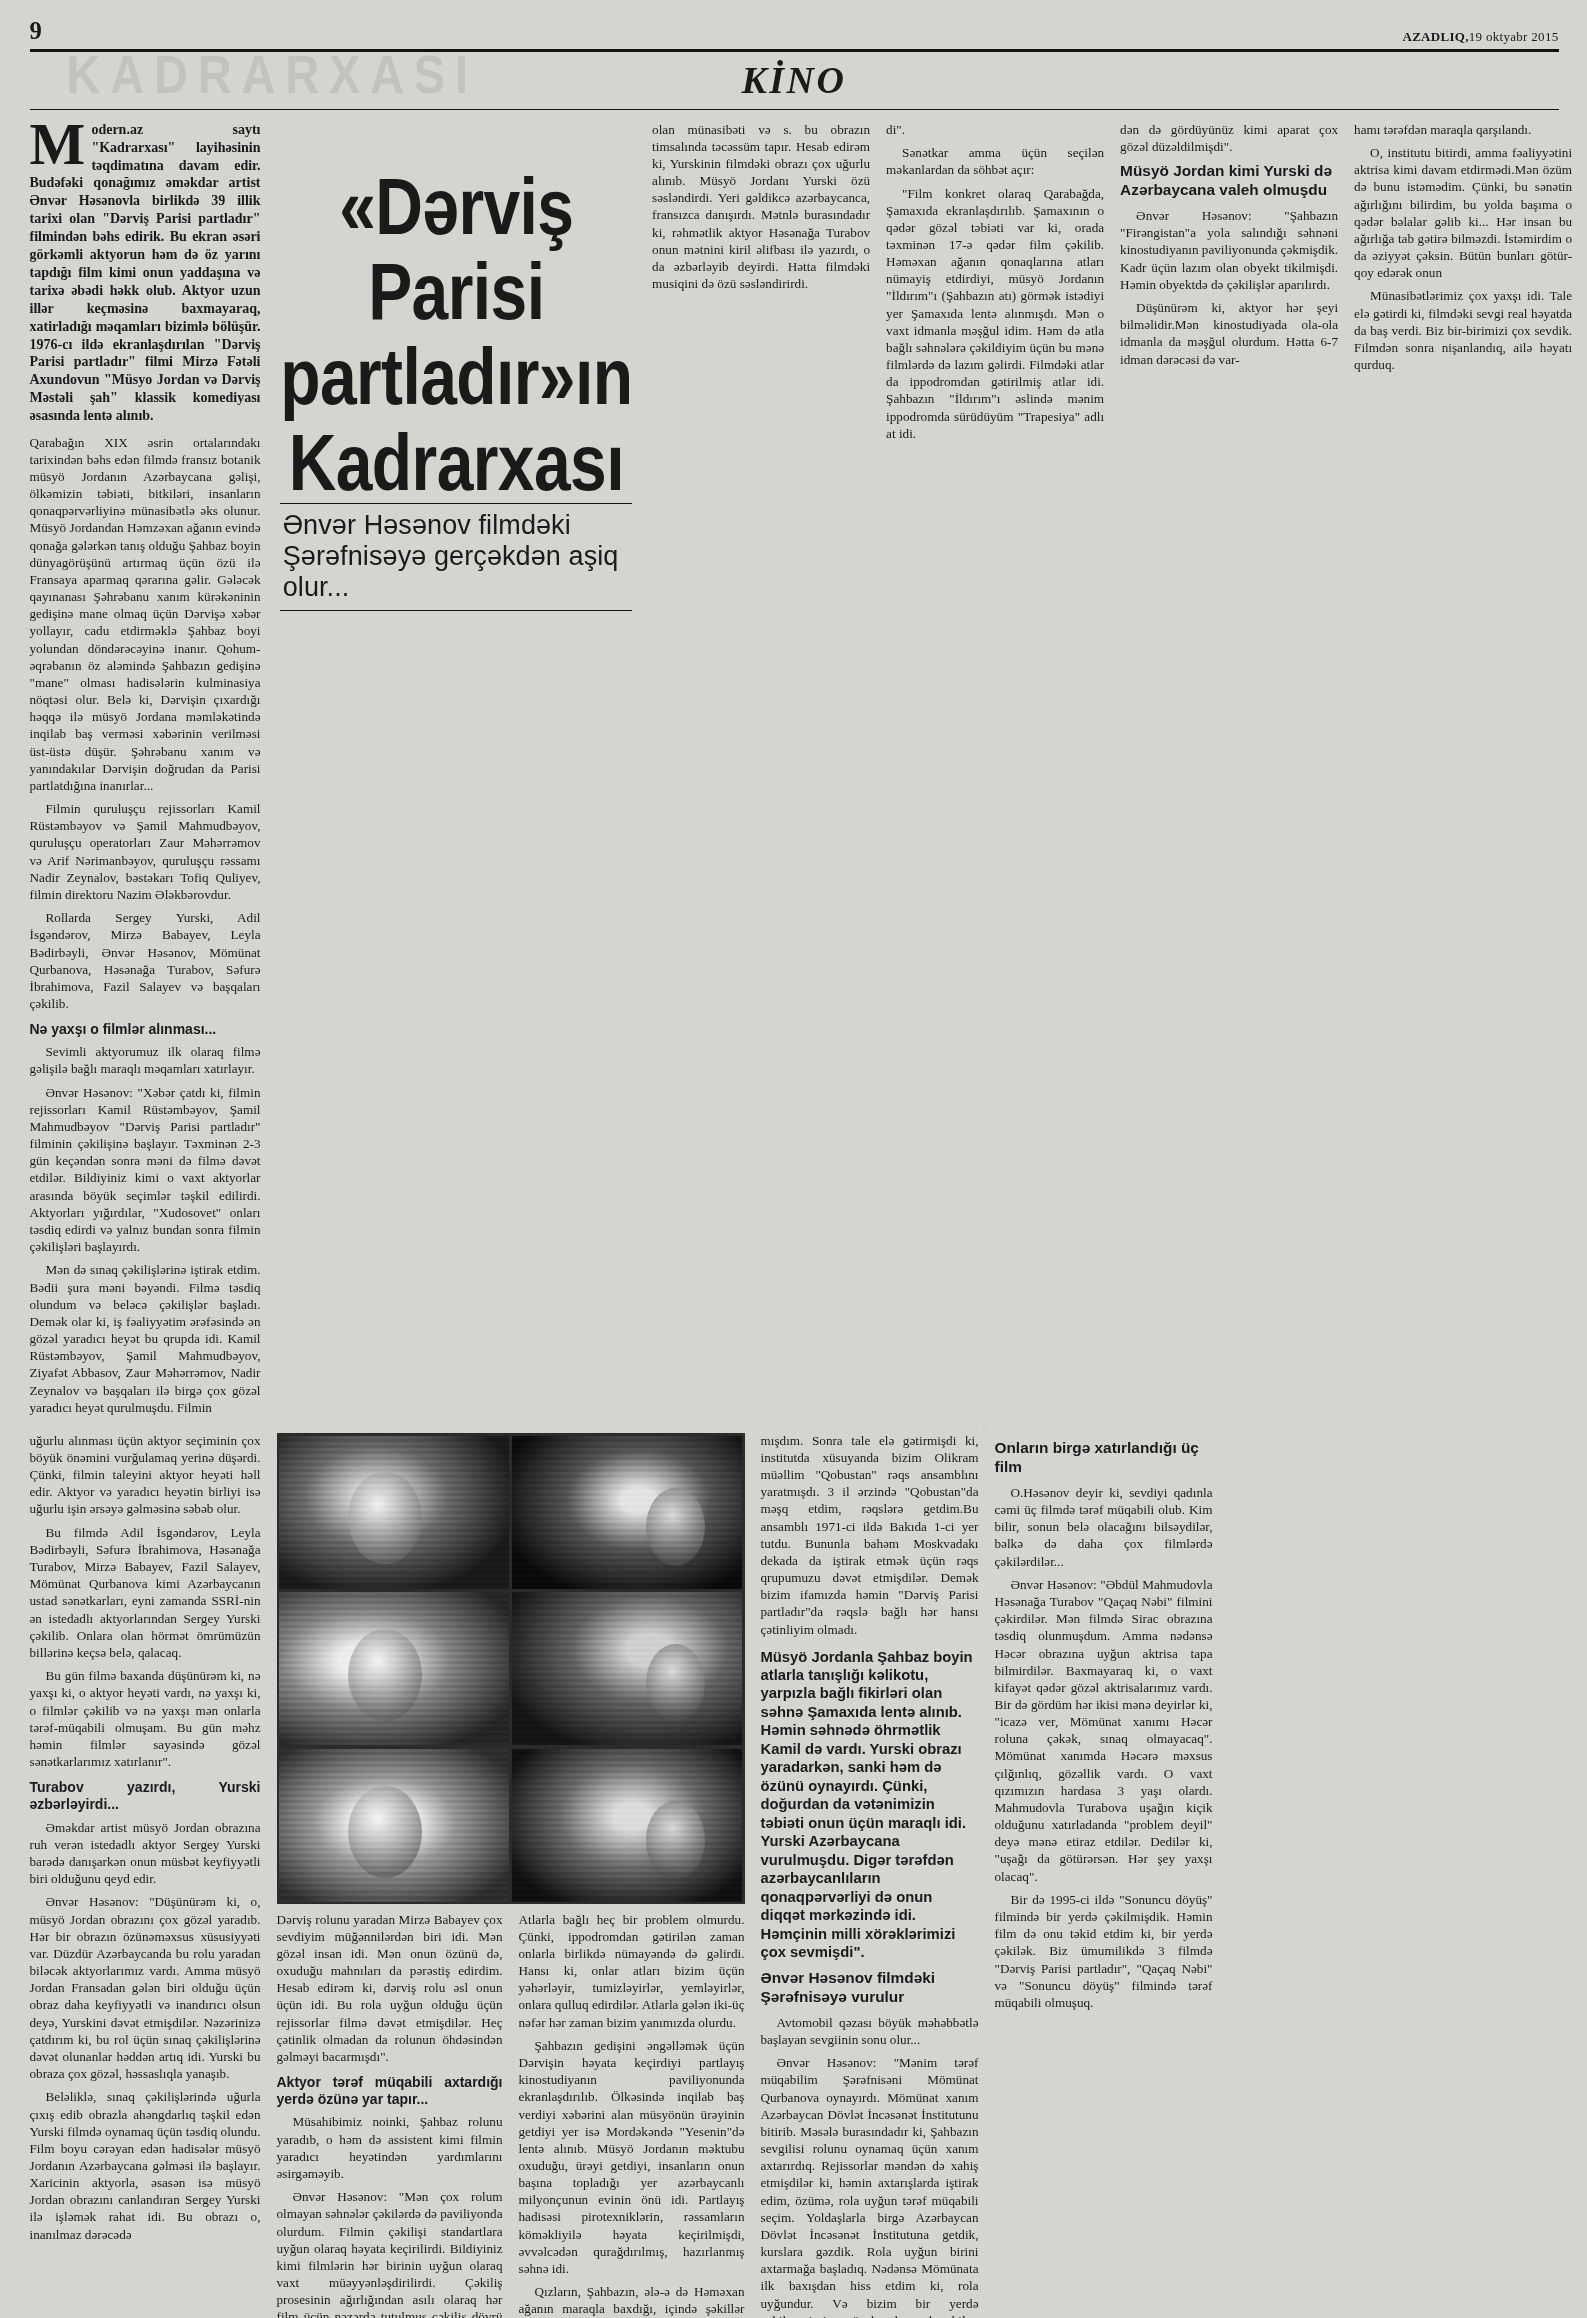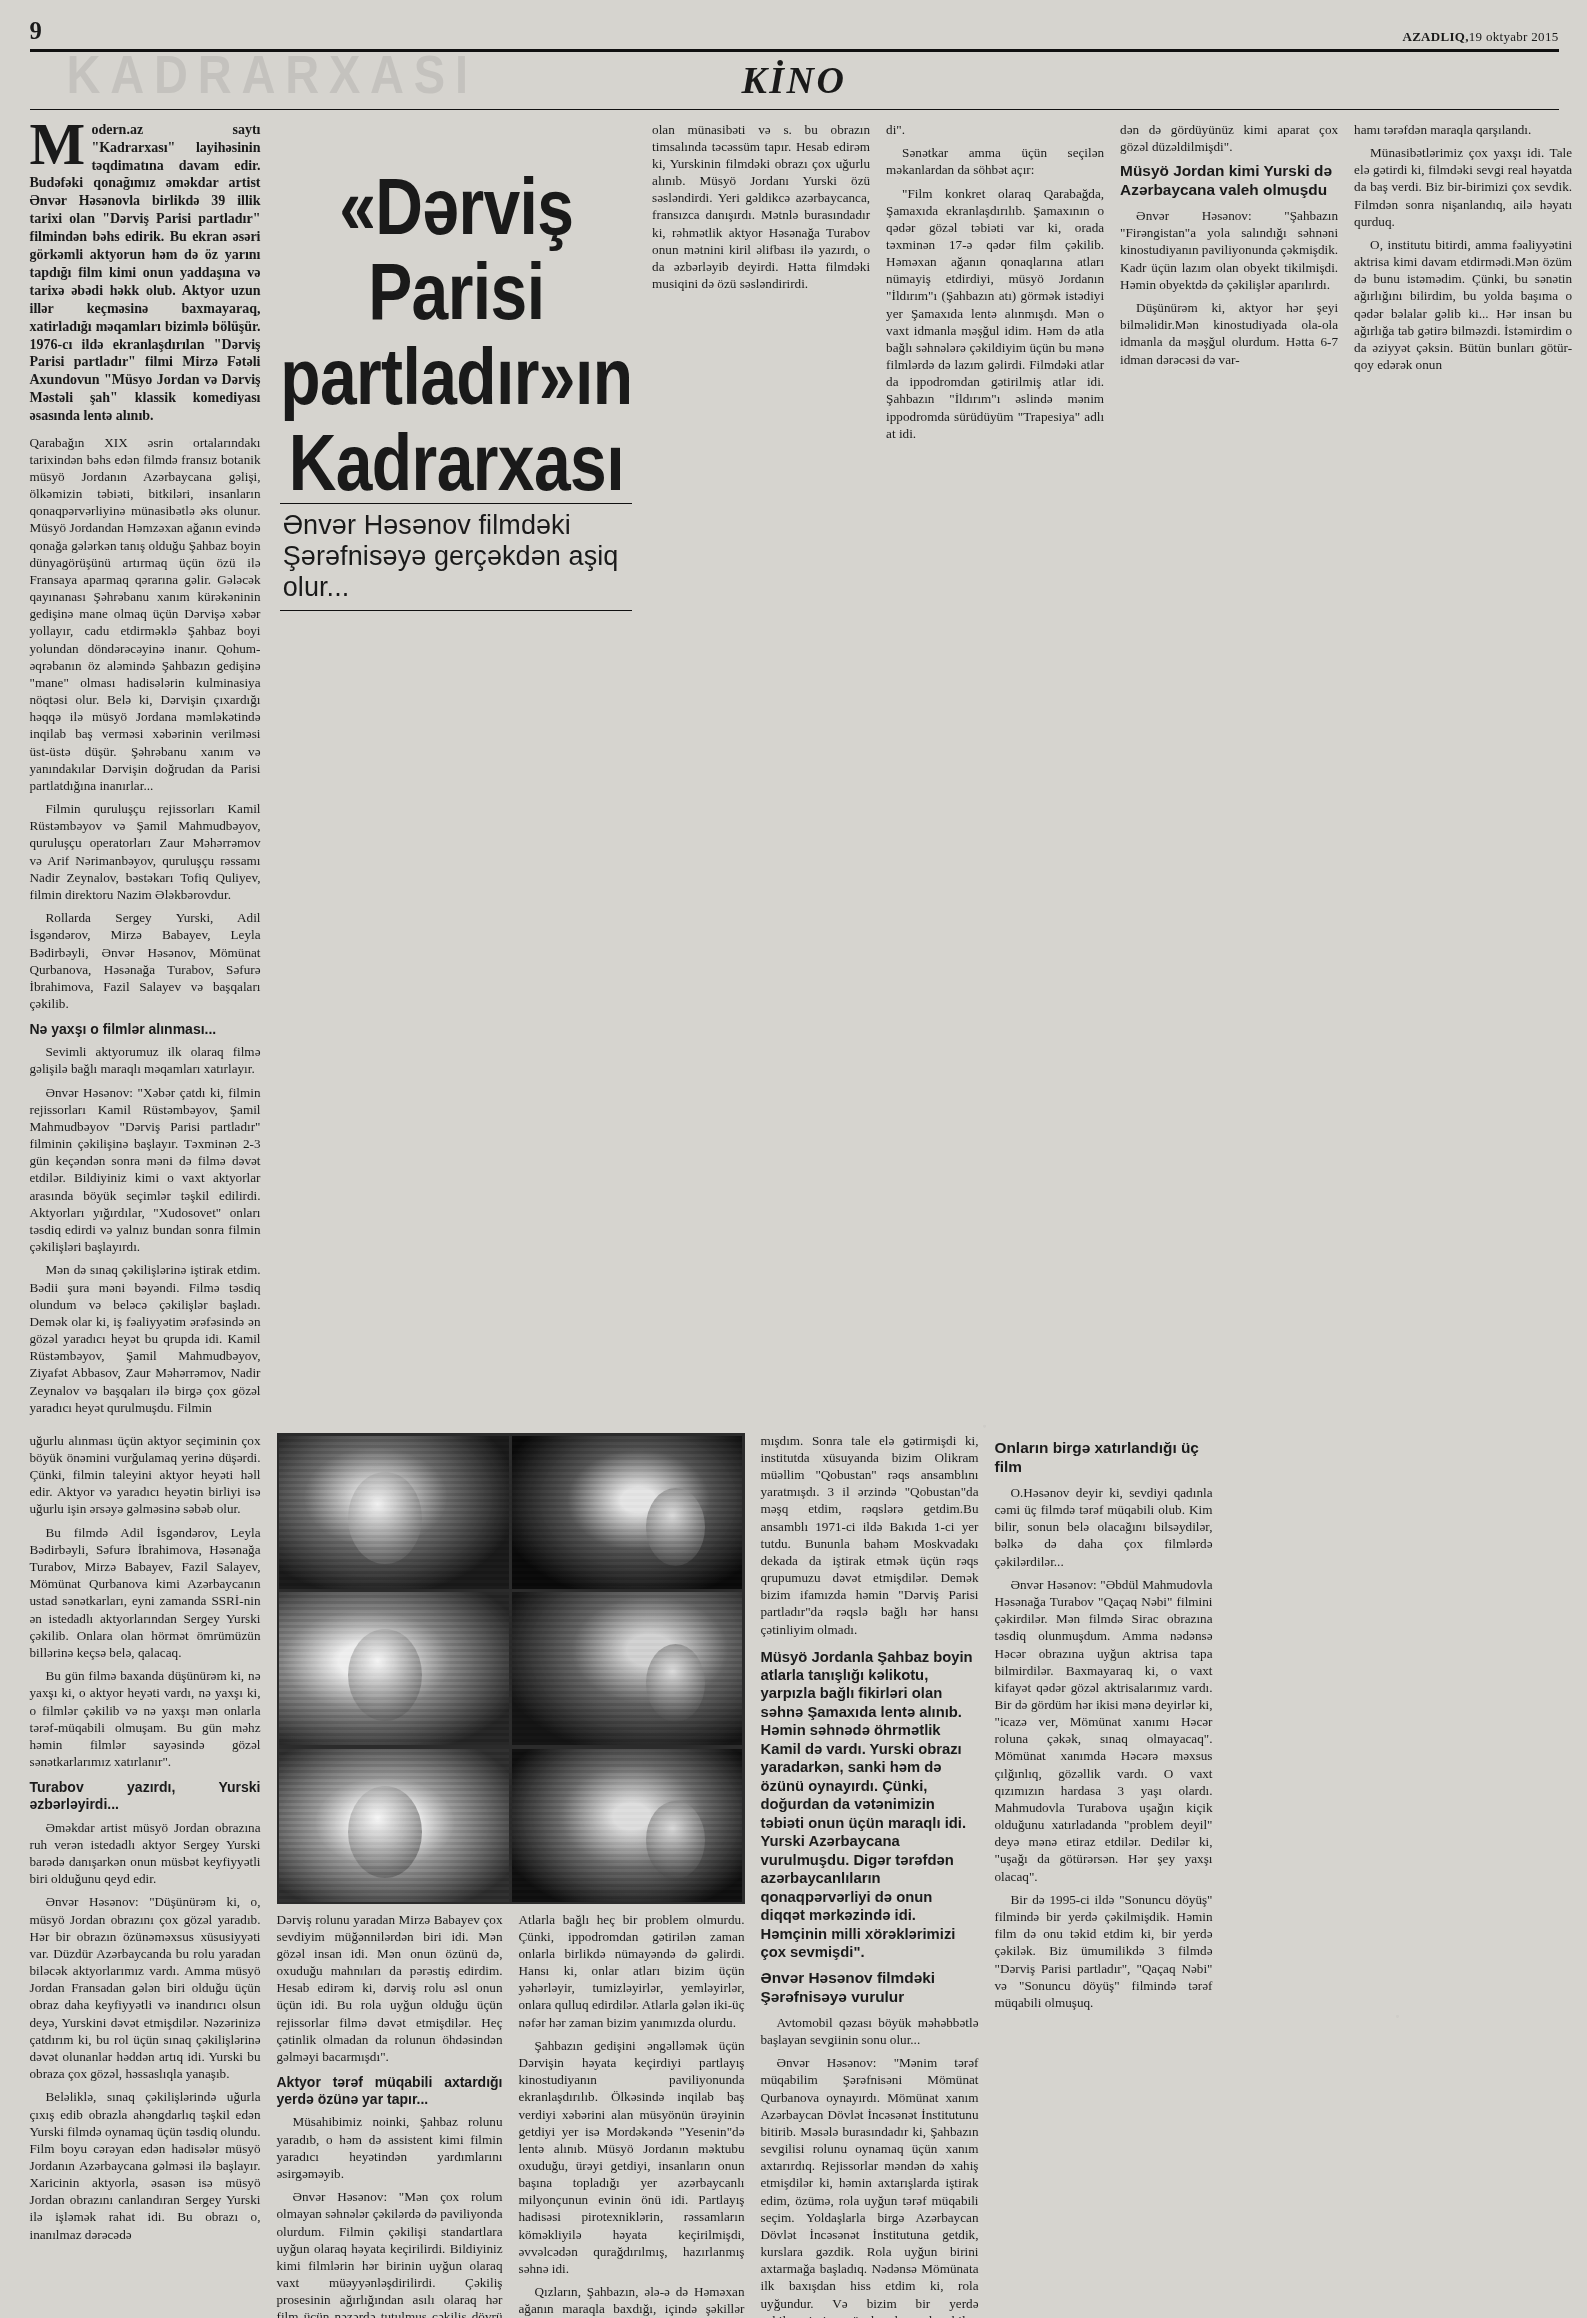--- a/index.html
+++ b/index.html
@@ -264,22 +264,22 @@
 
     <div class="col w-mid">
       <p class="noind">dən də gördüyünüz kimi aparat çox gözəl düzəldilmişdi".</p>
       <div class="kicker">Müsyö Jordan kimi Yurski də Azərbaycana valeh olmuşdu</div>
       <p>Ənvər Həsənov: "Şahbazın "Firəngistan"a yola salındığı səhnəni kinostudiyanın paviliyonunda çəkmişdik. Kadr üçün lazım olan obyekt tikilmişdi. Həmin obyektdə də çəkilişlər aparılırdı.</p>
       <p>Düşünürəm ki, aktyor hər şeyi bilməlidir.Mən kinostudiyada ola-ola idmanla da məşğul olurdum. Hətta 6-7 idman dərəcəsi də var-</p>
     </div>
 
     <div class="col w-mid">
       <p class="noind">hamı tərəfdən maraqla qarşılandı.</p>
+      <p>O, institutu bitirdi, amma fəaliyyətini aktrisa kimi davam etdirmədi.Mən özüm də bunu istəmədim. Çünki, bu sənətin ağırlığını bilirdim, bu yolda başıma o qədər bəlalar gəlib ki... Hər insan bu ağırlığa tab gətirə bilməzdi. İstəmirdim o da əziyyət çəksin. Bütün bunları götür-qoy edərək onun</p>
       <p>Münasibətlərimiz çox yaxşı idi. Tale elə gətirdi ki, filmdəki sevgi real həyatda da baş verdi. Biz bir-birimizi çox sevdik. Filmdən sonra nişanlandıq, ailə həyatı qurduq.</p>
-      <p>O, institutu bitirdi, amma fəaliyyətini aktrisa kimi davam etdirmədi.Mən özüm də bunu istəmədim. Çünki, bu sənətin ağırlığını bilirdim, bu yolda başıma o qədər bəlalar gəlib ki... Hər insan bu ağırlığa tab gətirə bilməzdi. İstəmirdim o da əziyyət çəksin. Bütün bunları götür-qoy edərək onun</p>
     </div>
 
   </div>
 
   <div class="bottom-area">
 
     <div class="col w-narrow">
       <p class="noind">uğurlu alınması üçün aktyor seçiminin çox böyük önəmini vurğulamaq yerinə düşərdi. Çünki, filmin taleyini aktyor heyəti həll edir. Aktyor və yaradıcı heyətin birliyi isə uğurlu işin ərsəyə gəlməsinə səbəb olur.</p>
       <p>Bu filmdə Adil İsgəndərov, Leyla Bədirbəyli, Səfurə İbrahimova, Həsənağa Turabov, Mirzə Babayev, Fazil Salayev, Mömünat Qurbanova kimi Azərbaycanın ustad sənətkarları, eyni zamanda SSRİ-nin ən istedadlı aktyorlarından Sergey Yurski çəkilib. Onlara olan hörmət ömrümüzün billərinə keçsə belə, qalacaq.</p>
       <p>Bu gün filmə baxanda düşünürəm ki, nə yaxşı ki, o aktyor heyəti vardı, nə yaxşı ki, o filmlər çəkilib və nə yaxşı mən onlarla tərəf-müqabili olmuşam. Bu gün məhz həmin filmlər sayəsində gözəl sənətkarlarımız xatırlanır".</p>

